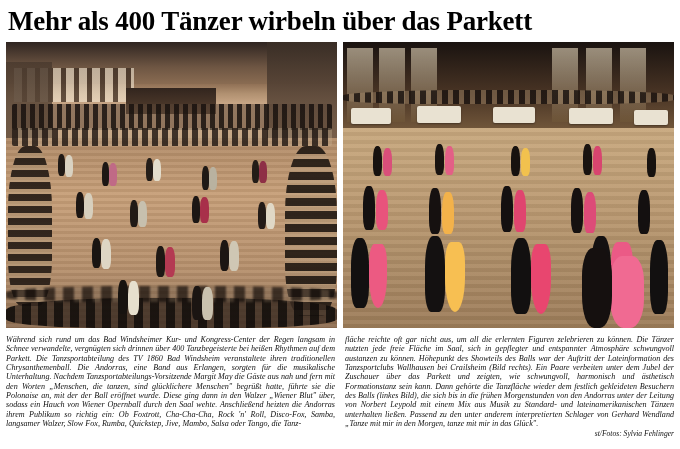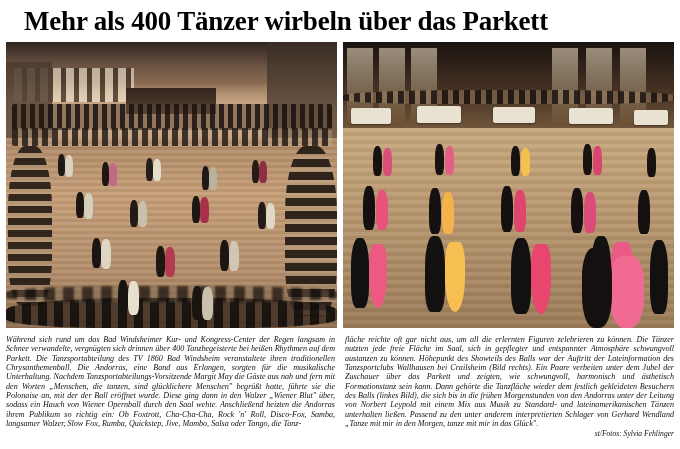--- a/index.html
+++ b/index.html
@@ -21,21 +21,21 @@
     box-sizing: border-box;
     padding: 4px 6px 0 6px;
   }
   .headline {
     font-family: "Liberation Serif", serif;
     font-weight: bold;
     font-size: 27px;
     line-height: 30px;
     letter-spacing: -0.2px;
     white-space: nowrap;
-    margin: 2px 0 6px 18px;
+    margin: 2px 0 6px 2px;
     color: #000;
   }
   .photos {
     display: flex;
     gap: 6px;
     height: 286px;
   }
   .photo {
     position: relative;
     overflow: hidden;

